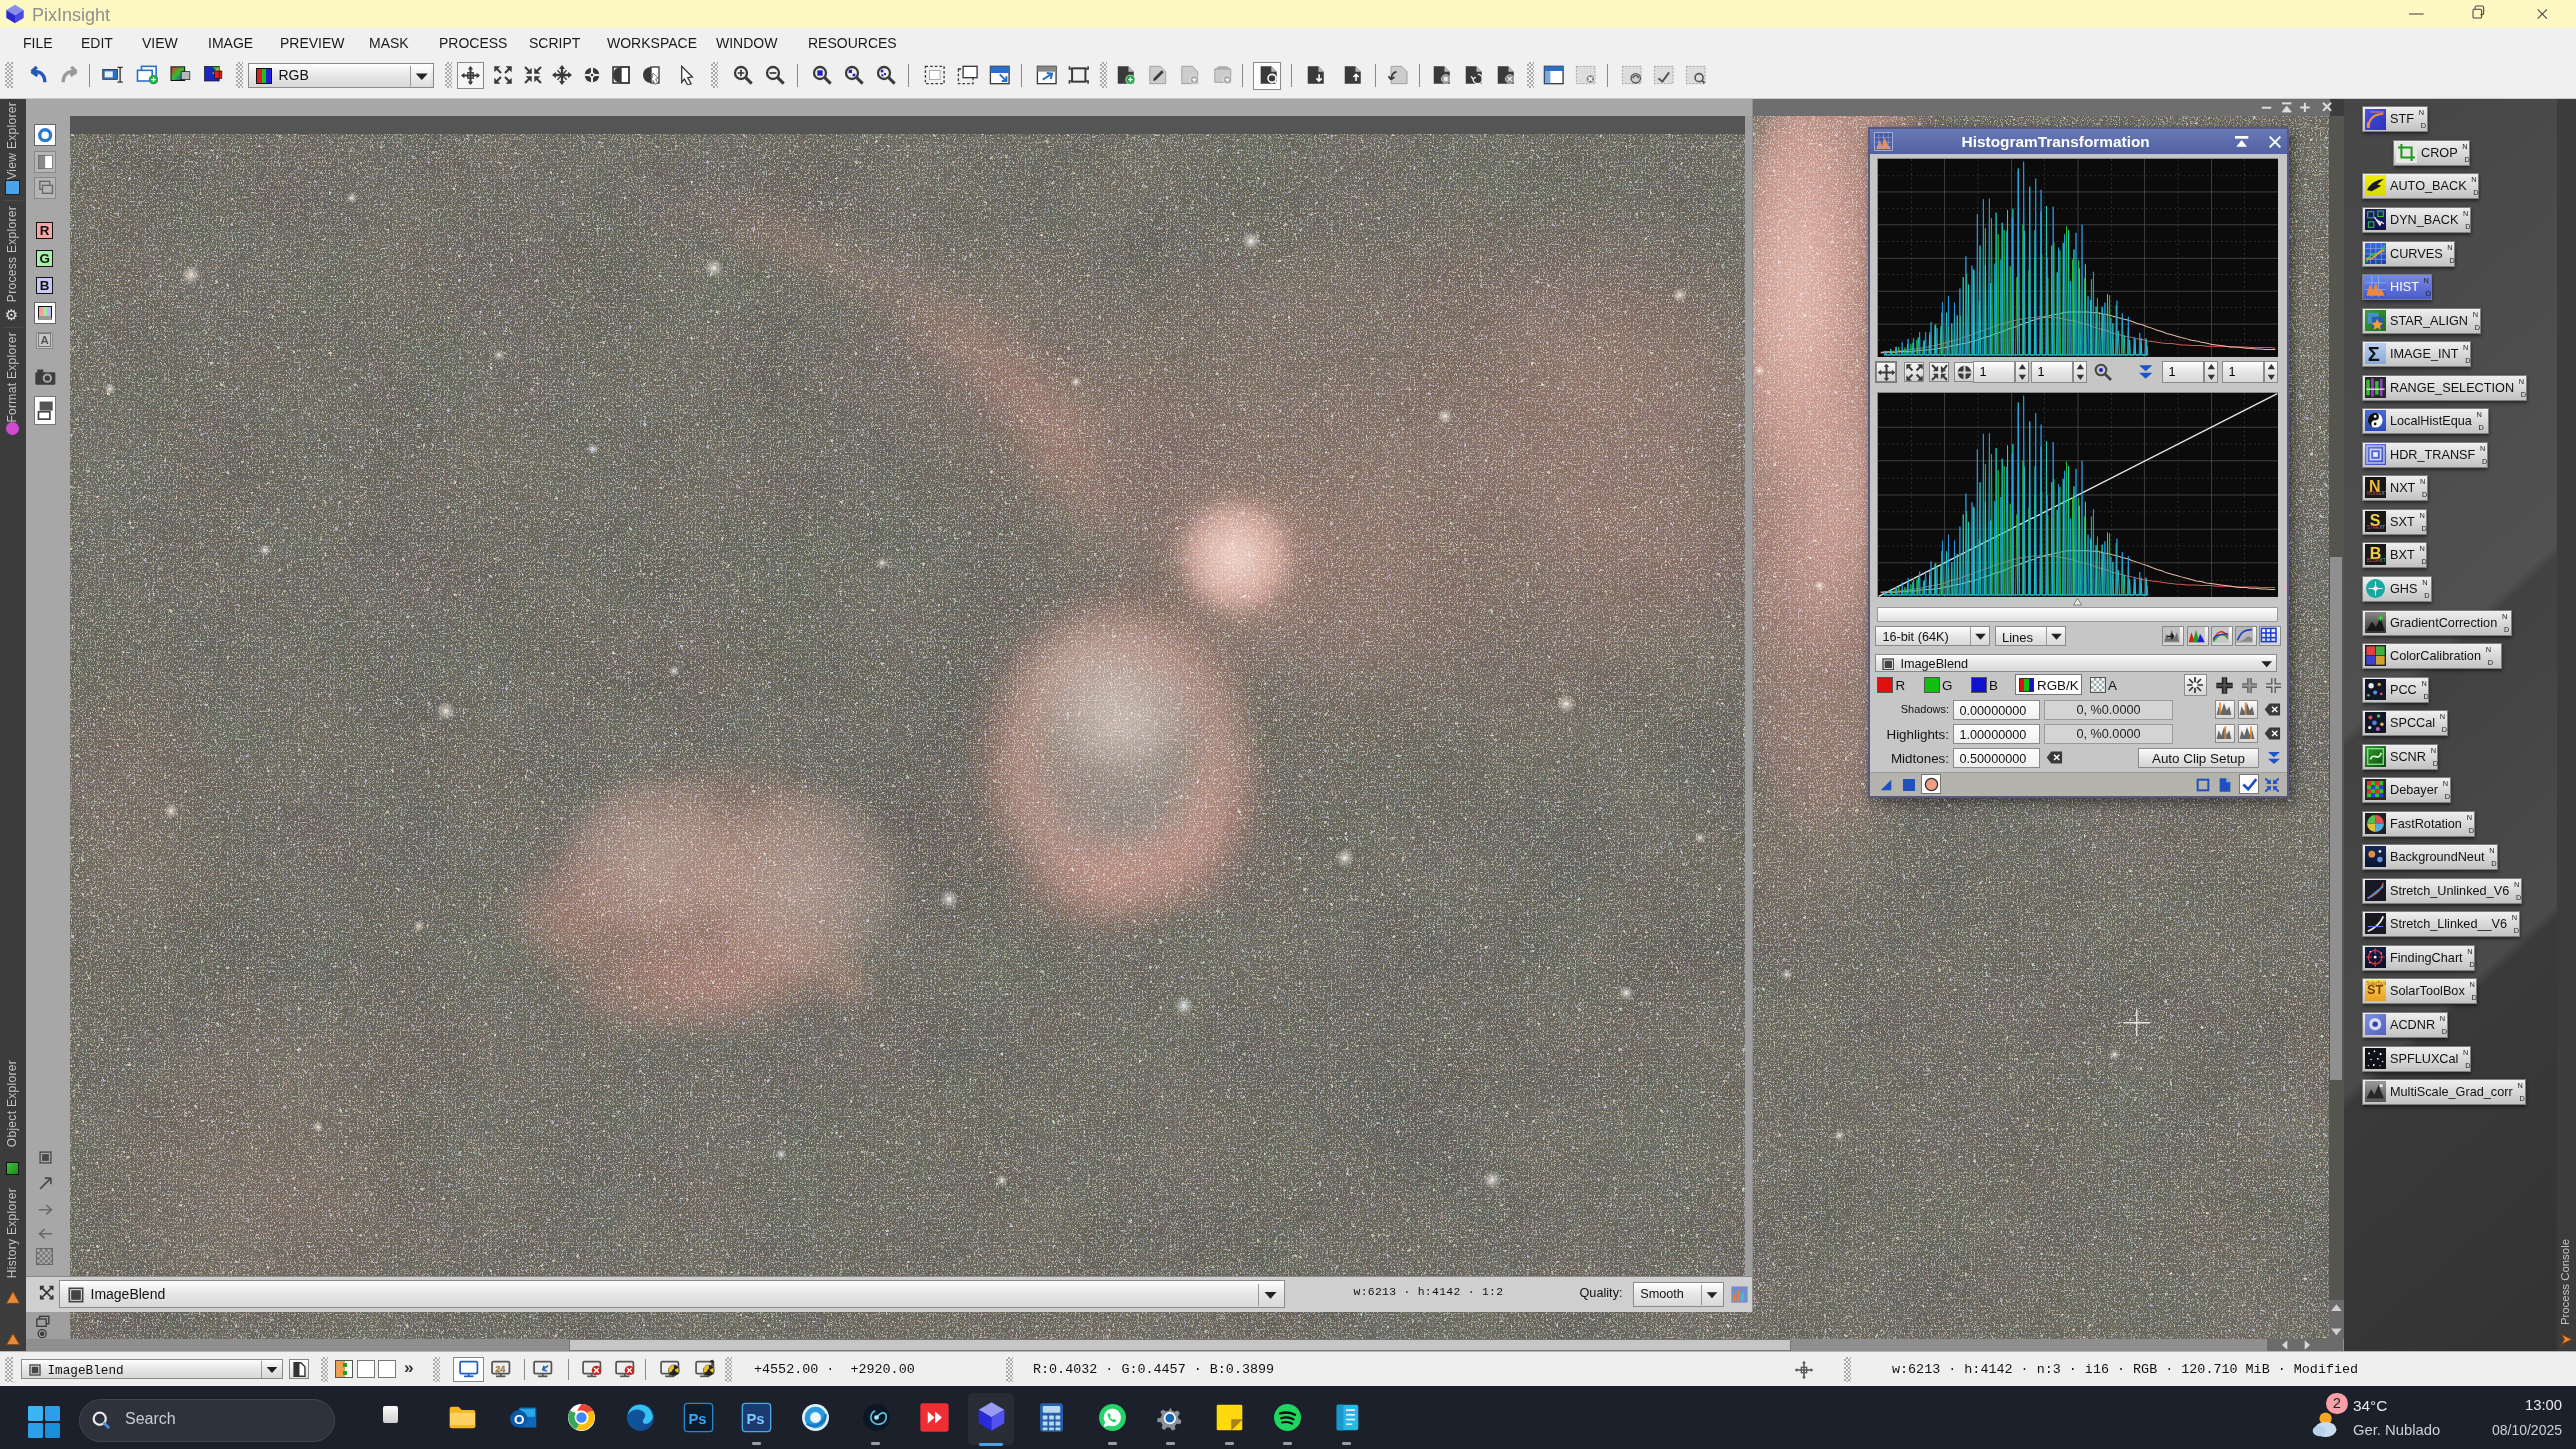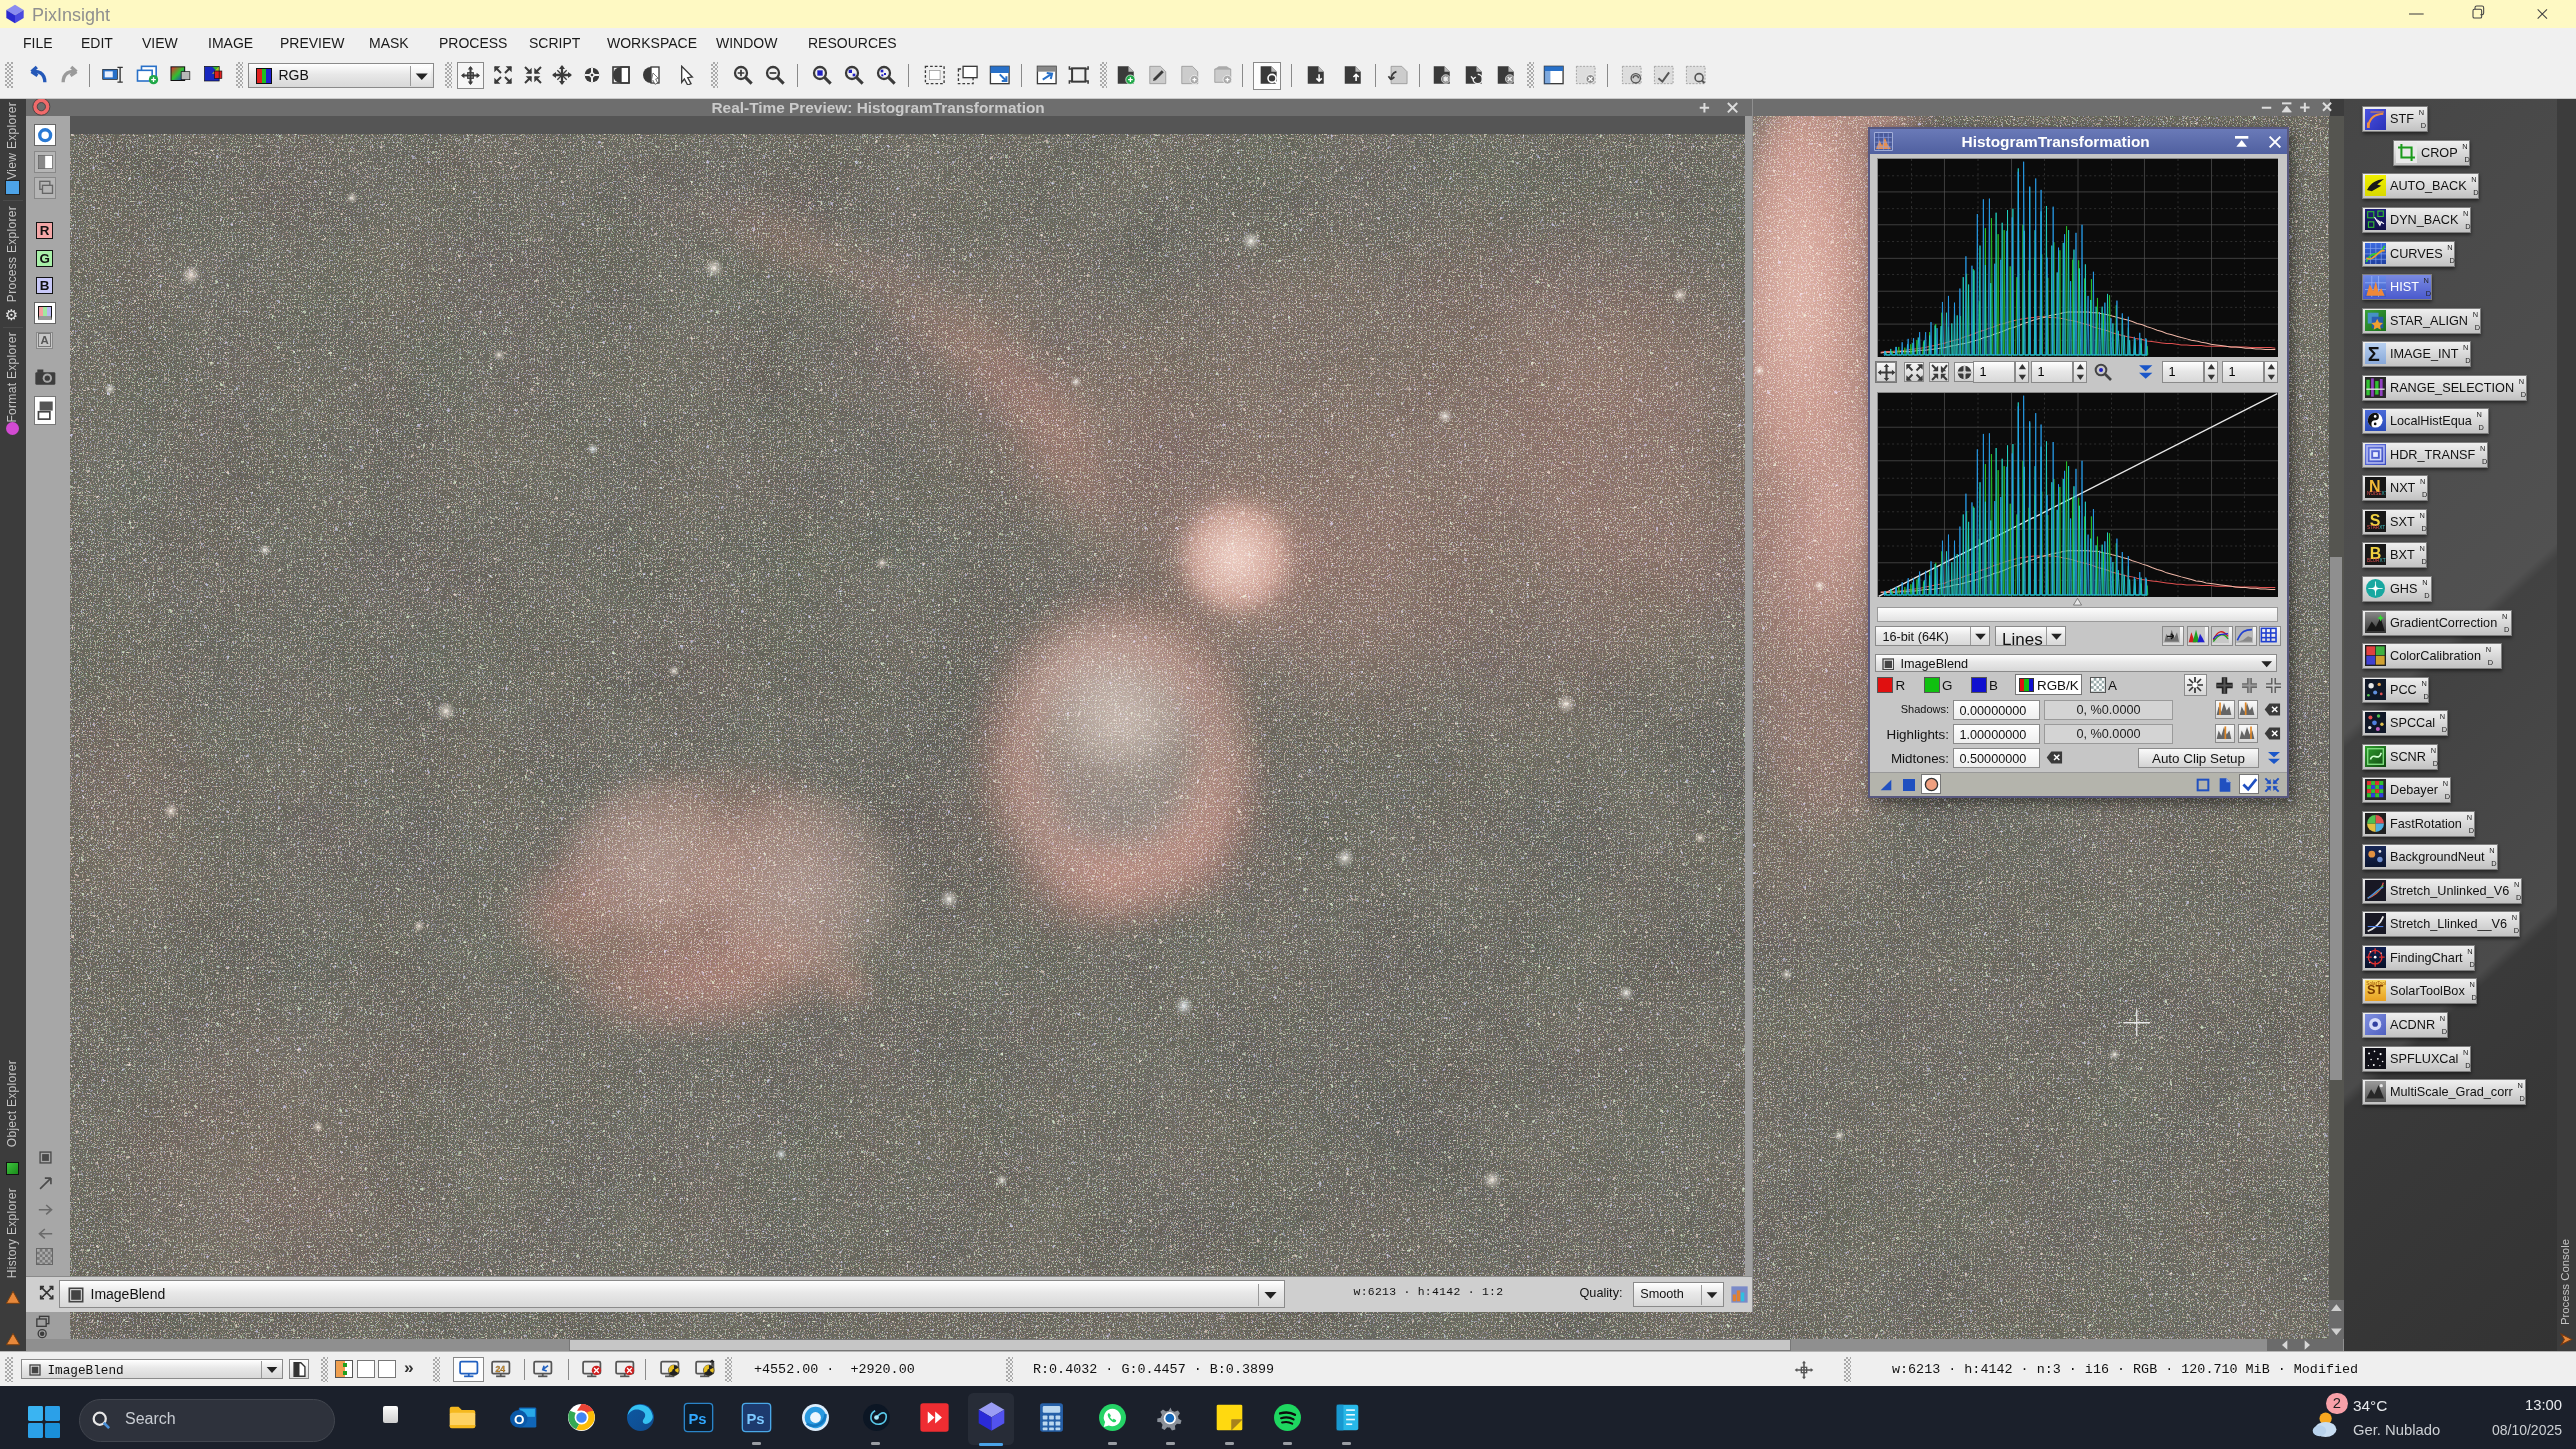--- a/index.html
+++ b/index.html
@@ -392,32 +392,20 @@
 
     <div class="abs" style="left:25.5px;top:1240px;width:2318px;height:12px;background:#8f8f8f"></div>
     <div class="abs" style="left:569px;top:1240px;width:1222px;height:12px;background:#c6c6c6;border:0.7px solid #777"></div>
     <div class="abs" style="left:2267px;top:1240px;width:76px;height:12px;background:#6b6b6b"></div>
     <svg class="abs" style="left:2279px;top:1240px" width="54" height="12" fill="#d8d8d8" viewBox="0 0 80 18">
         <path d="M12 2 L4 9 L12 16 Z"></path>
         <path d="M38 2 L46 9 L38 16 Z"></path>
       </svg>
 
     <div id="pvwin" class="abs">
-      <div id="pvtitle" class="abs">
-          <span class="abs" style="left:686px">Real-Time Preview: HistogramTransformation</span>
-        <svg class="abs" style="left:1667px;top:2px" width="57" height="13.4" stroke="#dcdcdc" stroke-width="3" fill="none" viewBox="0 0 85 20">
-          <path d="M10 10 h14 M17 3 v14"></path>
-          <path d="M52 3 l14 14 M66 3 l-14 14"></path>
-        </svg>
-        <svg class="abs" style="left:6.7px;top:-1.3px" width="20" height="20" viewBox="0 0 30 30">
-            <circle cx="14" cy="13" r="9.5" fill="none" stroke="#f06a6a" stroke-width="6.5"></circle>
-            <circle cx="14" cy="13" r="12.8" fill="none" stroke="#3a3a3a" stroke-width="1.2"></circle>
-            <circle cx="14" cy="13" r="6.2" fill="none" stroke="#3a3a3a" stroke-width="1.2"></circle>
-          </svg>
-      </div>
 
       <div class="abs" style="left:0;top:17.4px;width:44px;height:1195px;background:#a7a7a7"></div>
 
       <div id="pvimage" class="abs" style="left:44px;top:17.4px;width:1675px;height:1160px;background:#555;overflow:hidden">
         <div class="abs" style="left:0;top:18px;width:1675px;height:1142px;background:#4f4d45;overflow:hidden">
         <svg class="abs" style="left:0;top:0" width="1675" height="1142" viewBox="0 0 2497 1702">
           <rect width="2497" height="1702" fill="#4f4d45"></rect>
           <rect width="2497" height="1702" filter="url(#mottleB)" style="mix-blend-mode:overlay"></rect>
           <rect width="2497" height="1702" filter="url(#grainB)" style="mix-blend-mode:soft-light"></rect>
         </svg>
@@ -1149,21 +1137,21 @@
           <path d="M299 2 L293 12 H305 Z" fill="#e8e8e8" stroke="#555"></path>
         </svg>
       <div class="abs" style="left:7.4px;top:478px;width:401px;height:14.8px;background:linear-gradient(#fdfdfd,#e2e2e2);border:0.7px solid #9a9a9a"></div>
       <div class="abs combo" style="left:5.4px;top:497px;width:115px;height:19.5px">
           <span style="position:absolute;left:6px;top:2.7px;font-size:12.7px;color:#111">16-bit (64K)</span>
           <div class="abs" style="right:0;top:0;width:19px;height:18px;border-left:0.7px solid #999"><svg width="19" height="18" viewBox="0 0 28 27">
               <path d="M6 10 L14 19 L22 10 Z" fill="#222"></path>
             </svg></div>
         </div>
       <div class="abs combo" style="left:125px;top:497px;width:71px;height:19.5px">
-          <span style="position:absolute;left:6px;top:2.7px;font-size:17px;color:#111">Lines</span>
+          <span style="position:absolute;left:6px;top:2.7px;font-size:13px;color:#111">Lines</span>
           <div class="abs" style="right:0;top:0;width:19px;height:18px;border-left:0.7px solid #999"><svg width="19" height="18" viewBox="0 0 28 27">
               <path d="M6 10 L14 19 L22 10 Z" fill="#222"></path>
             </svg></div>
         </div>
       <div class="abs" style="left:292px;top:497px;width:21.5px;height:19.5px;background:linear-gradient(#fafafa,#d6d6d6);border:0.7px solid #8a8a8a"><svg width="17.4" height="16" viewBox="0 0 26 24">
             <rect width="26" height="24" fill="#c0c0c0"></rect>
             <path d="M2 22 L5 10 L9 18 L13 4 L17 16 L21 8 L24 22 Z" fill="#707070"></path>
             <path d="M6 14 h10 M16 14 l-4 -4 M16 14 l-4 4" stroke="#111" stroke-width="2" fill="none"></path>
           </svg></div>
       <div class="abs" style="left:317px;top:497px;width:21.5px;height:19.5px;background:linear-gradient(#fafafa,#d6d6d6);border:0.7px solid #8a8a8a"><svg width="17.4" height="16" viewBox="0 0 26 24">

